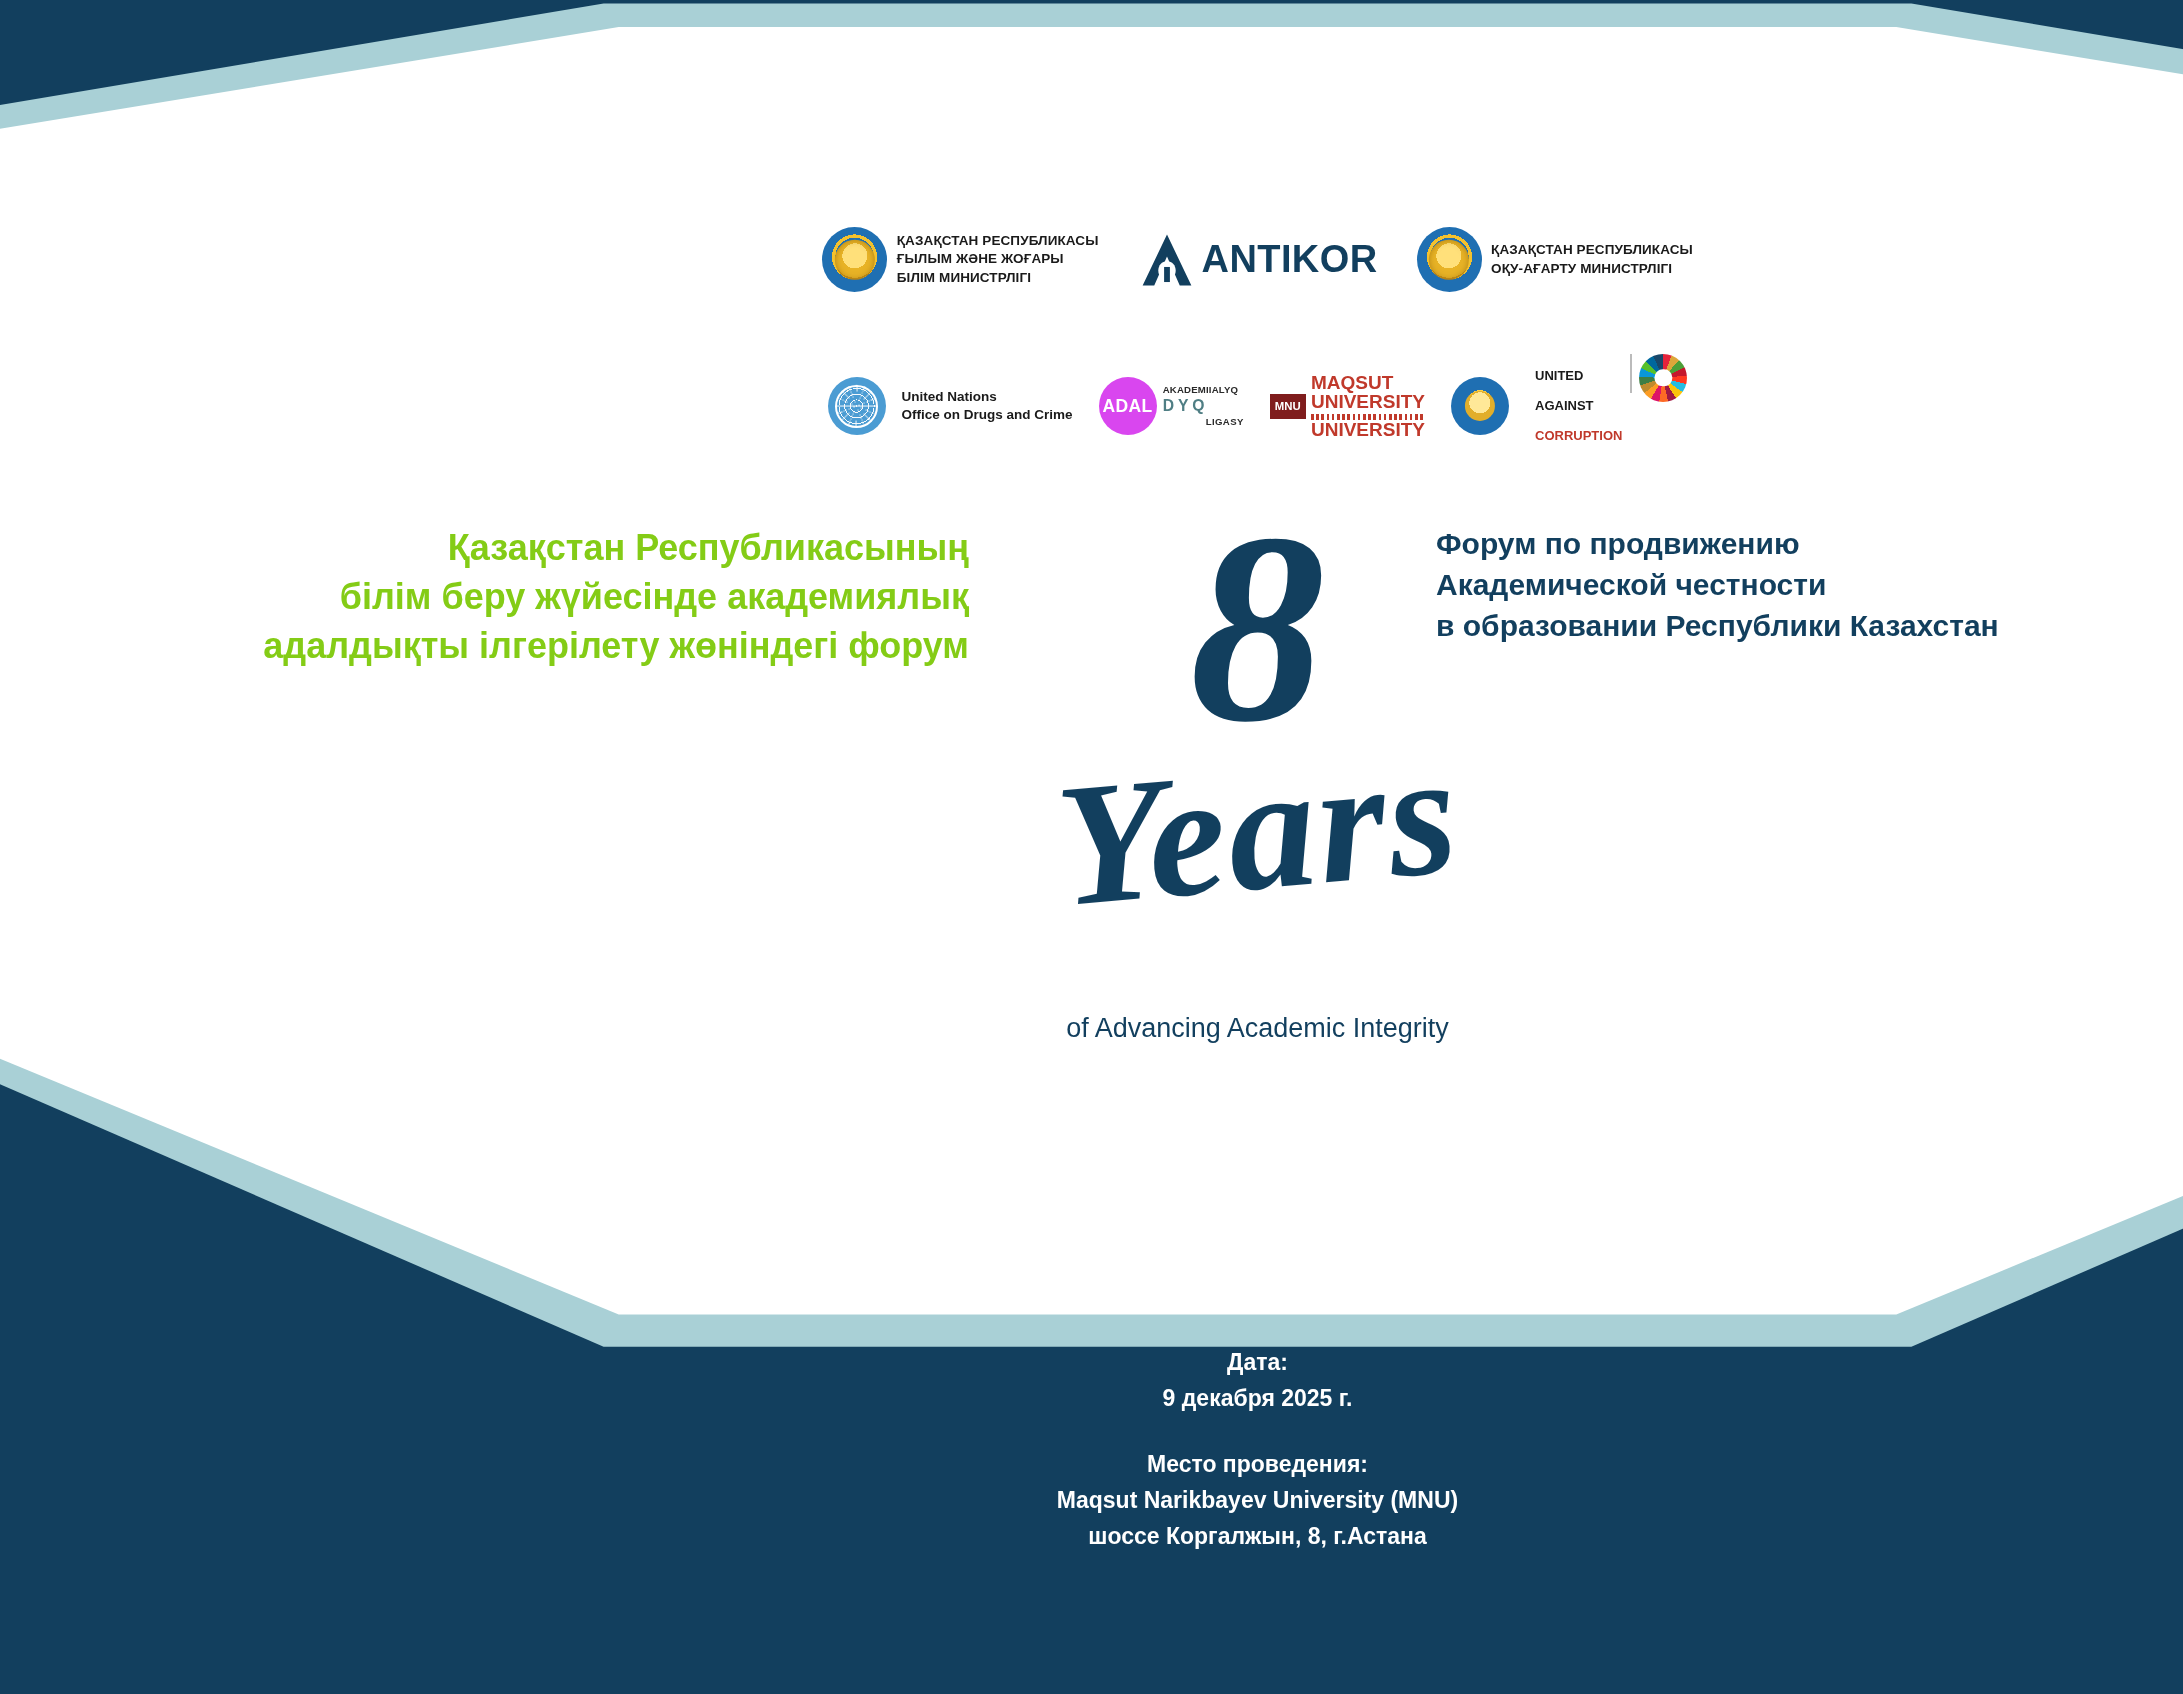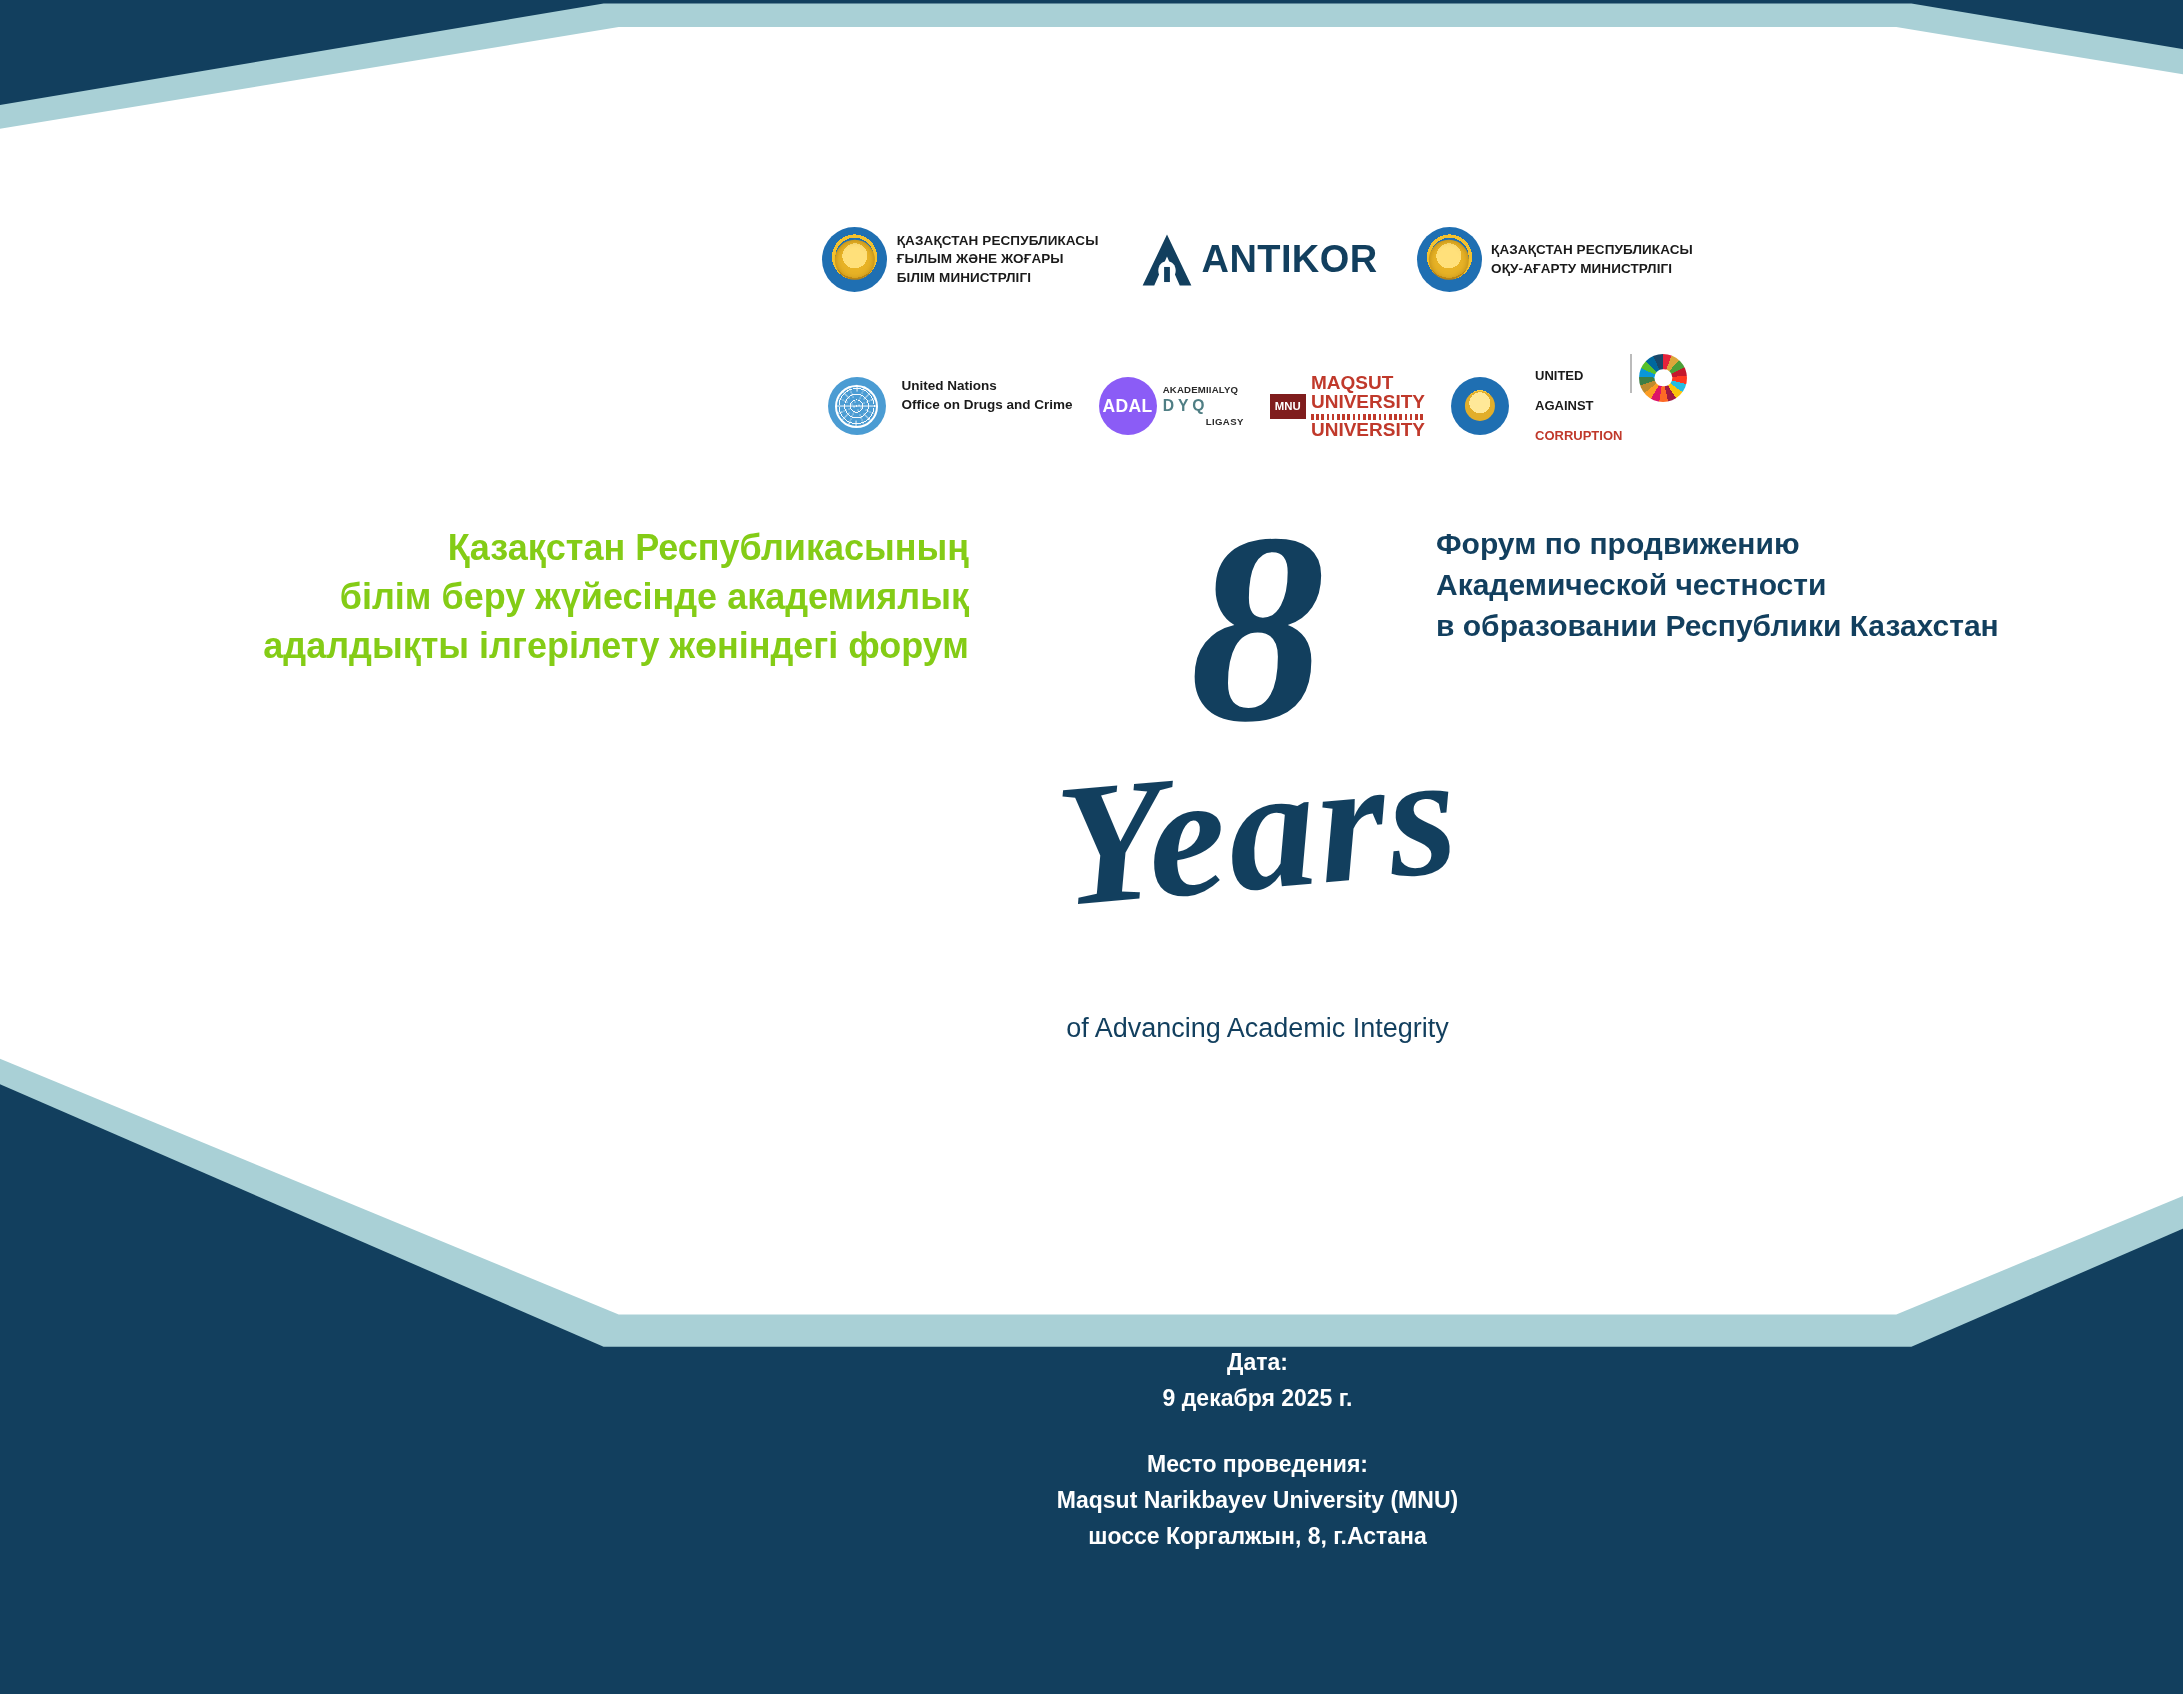--- a/index.html
+++ b/index.html
@@ -74,21 +74,21 @@
   .antikor { display: flex; align-items: center; gap: 6.1px; }
   .antikor-mark {
     width: 58px; height: 58px; position: relative; flex: 0 0 auto;
   }
   .antikor-text {
     font-size: 38px; font-weight: 700; color: #123f5e;
     letter-spacing: 0.4px;
   }
 
   
-  .unodc { display: flex; gap: 16px; }
+  .unodc { display: flex; align-items: center; gap: 16px; }
   .un-mark {
     width: 58px; height: 58px; border-radius: 50%;
     background: #4b9cd3; position: relative; flex: 0 0 auto;
   }
   .un-mark::before {
     content: "";
     position: absolute; inset: 13%;
     border-radius: 50%;
     border: 2.2px solid #fff;
   }
@@ -105,21 +105,21 @@
   }
   .unodc-text {
     font-size: 13.5px; line-height: 1.35; color: #1a1a1a; font-weight: 700;
     white-space: pre-line;
   }
 
   
   .adal { display: flex; align-items: center; gap: 6.1px; }
   .adal-circle {
     width: 58px; height: 58px; border-radius: 50%;
-    background: #8b5cf6; color: #fff;
+    background: #d946ef; color: #fff;
     display: flex; align-items: center; justify-content: center;
     font-size: 17.5px; font-weight: 700; letter-spacing: 0.4px;
     flex: 0 0 auto;
   }
   .adal-lines { font-size: 11px; line-height: 1.25; color: #2a2a2a; }
   .adal-lines .l1 { font-weight: 700; font-size: 9.6px; letter-spacing: 0.2px; }
   .adal-lines .l2 { font-weight: 700; font-size: 15.7px; letter-spacing: 3.9px; color: #4f7e84; }
   .adal-lines .l3 { font-weight: 700; font-size: 9.6px; letter-spacing: 0.4px; padding-left: 43px; }
 
   

